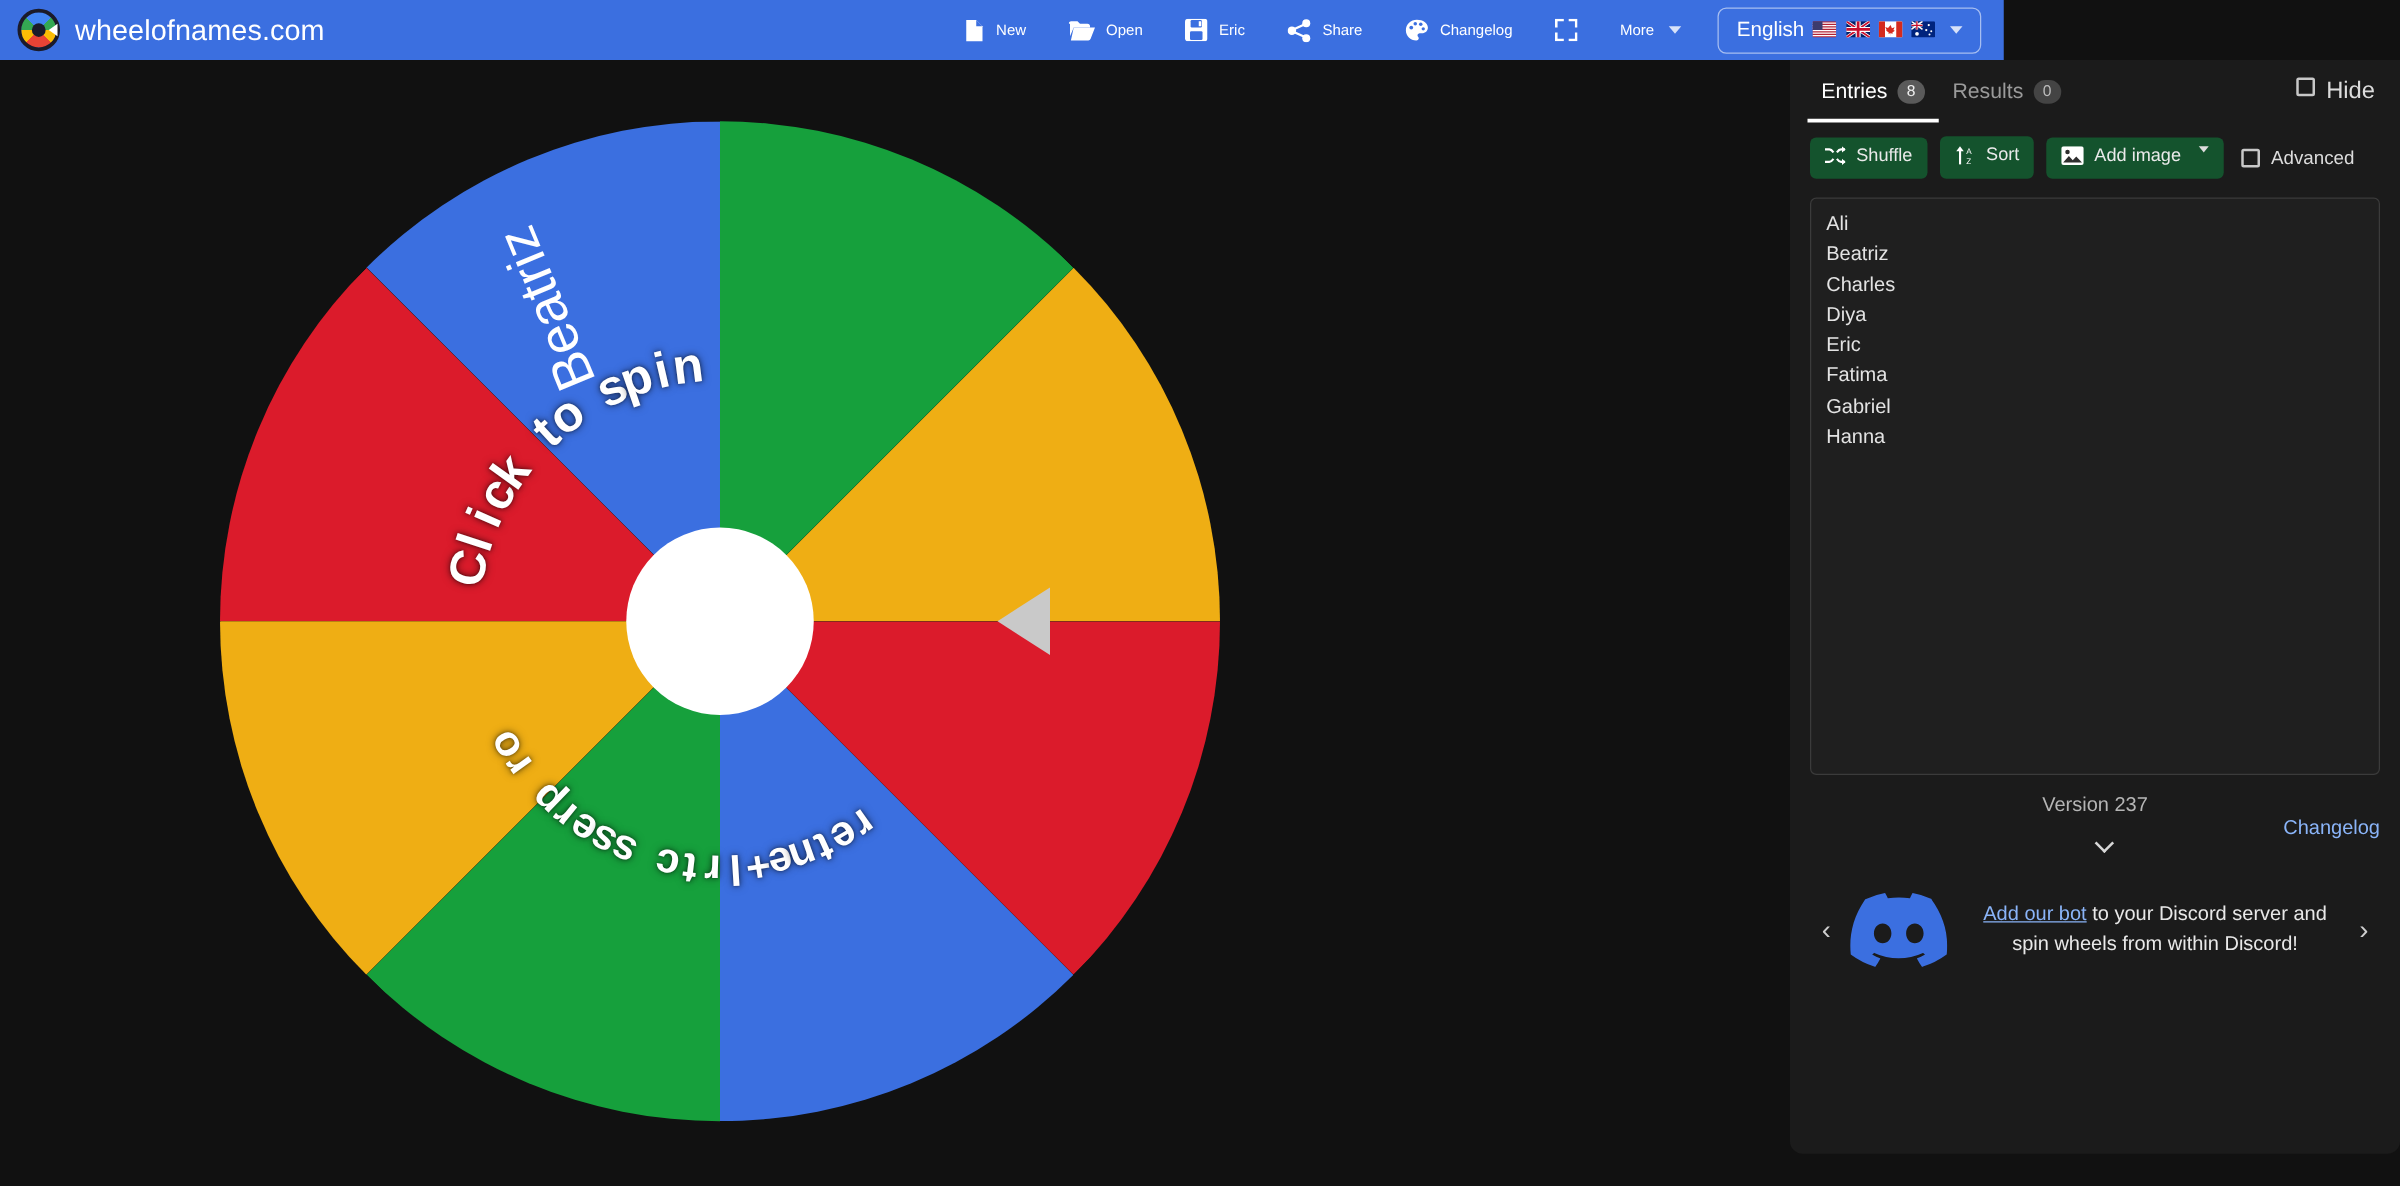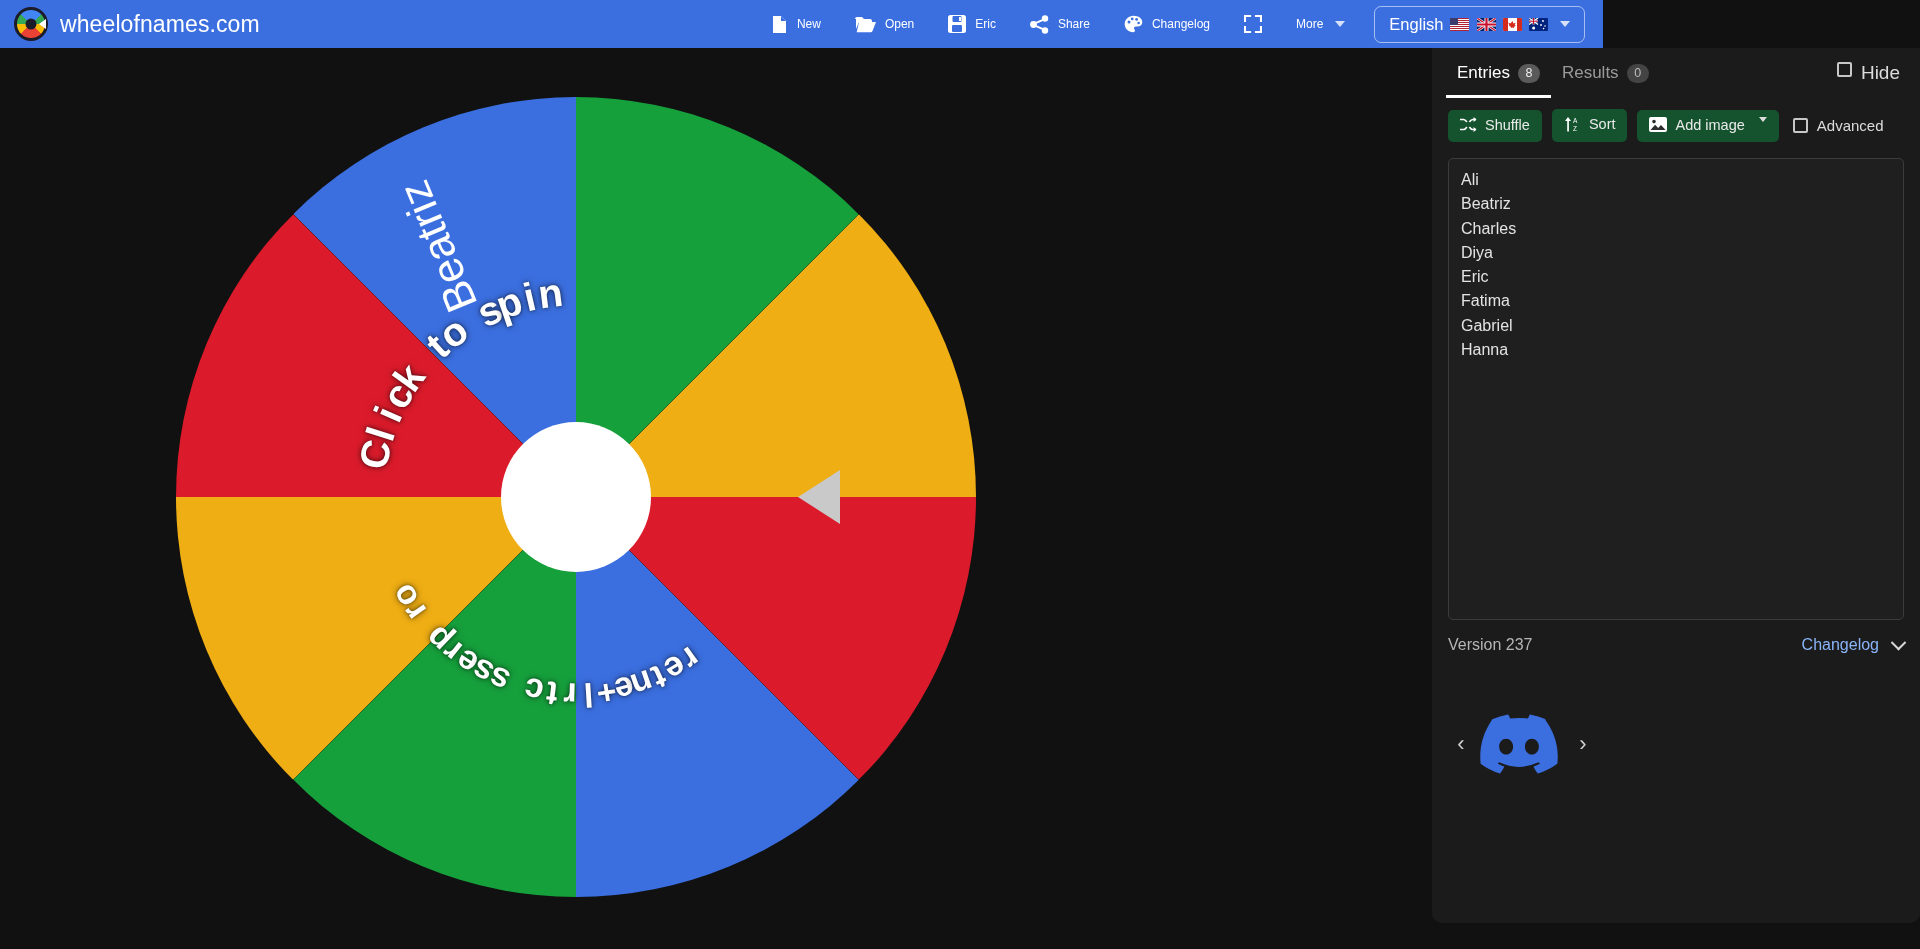--- a/index.html
+++ b/index.html
@@ -243,21 +243,21 @@
   .entry {
     font-size: 16px; color: #e3e3e3;
     line-height: 24.3px;
     cursor: text;
   }
 
   #version-row {
     position: absolute; left: 16px; top: 588px;
     width: 456px;
     display: flex; align-items: center;
-    font-size: 16px; color: #b5b5b5;
+    font-size: 16px; color: #b5b5b5; flex-direction: column;
   }
   #changelog-link {
     margin-left: auto; color: #8ab4f8;
     cursor: pointer;
   }
   .chev-down {
     width: 11px; height: 11px; margin-left: 14px;
     border-right: 2.5px solid #d8d8d8;
     border-bottom: 2.5px solid #d8d8d8;
     transform: rotate(45deg) translate(-2px,-2px);
@@ -576,17 +576,20 @@
       <span class="chev-down"></span>
     </div>
 
     <div id="promo">
       <div class="carousel-arrow">‹</div>
       <div id="discord-logo">
         <svg width="78" height="60" viewBox="0 0 71 55">
           <path d="M60.1 4.9A58.5 58.5 0 0045.7.4a.2.2 0 00-.2.1c-.6 1.1-1.3 2.6-1.8 3.7a54 54 0 00-16.2 0 37 37 0 00-1.9-3.7.2.2 0 00-.2-.1 58.4 58.4 0 00-14.4 4.5.2.2 0 00-.1.1C1.6 18.7-1 32 .3 45.3v.2a58.8 58.8 0 0017.7 9 .2.2 0 00.3-.1 42 42 0 003.6-5.9.2.2 0 00-.1-.3 38.7 38.7 0 01-5.5-2.6.2.2 0 010-.4l1.1-.9a.2.2 0 01.2 0 41.9 41.9 0 0035.6 0 .2.2 0 01.2 0l1.1.9a.2.2 0 010 .4 36.3 36.3 0 01-5.5 2.6.2.2 0 00-.1.3 47.2 47.2 0 003.6 5.9.2.2 0 00.3.1 58.6 58.6 0 0017.8-9 .2.2 0 00.1-.2c1.6-15.3-2.7-28.5-11.3-40.3a.2.2 0 00-.1-.1zM23.7 37.2c-3.5 0-6.4-3.2-6.4-7.2s2.8-7.2 6.4-7.2c3.6 0 6.5 3.3 6.4 7.2 0 4-2.8 7.2-6.4 7.2zm23.6 0c-3.5 0-6.4-3.2-6.4-7.2s2.8-7.2 6.4-7.2c3.6 0 6.5 3.3 6.4 7.2 0 4-2.8 7.2-6.4 7.2z" fill="#3B6FE0"></path>
         </svg>
       </div>
+      <div id="promo-text">
+        <span id="promo-link">Add our bot</span><span id="promo-rest"> to your Discord server and spin wheels from within Discord!</span>
+      </div>
       <div class="carousel-arrow">›</div>
     </div>
 
   </div>
 </div>
 
 </body></html>

